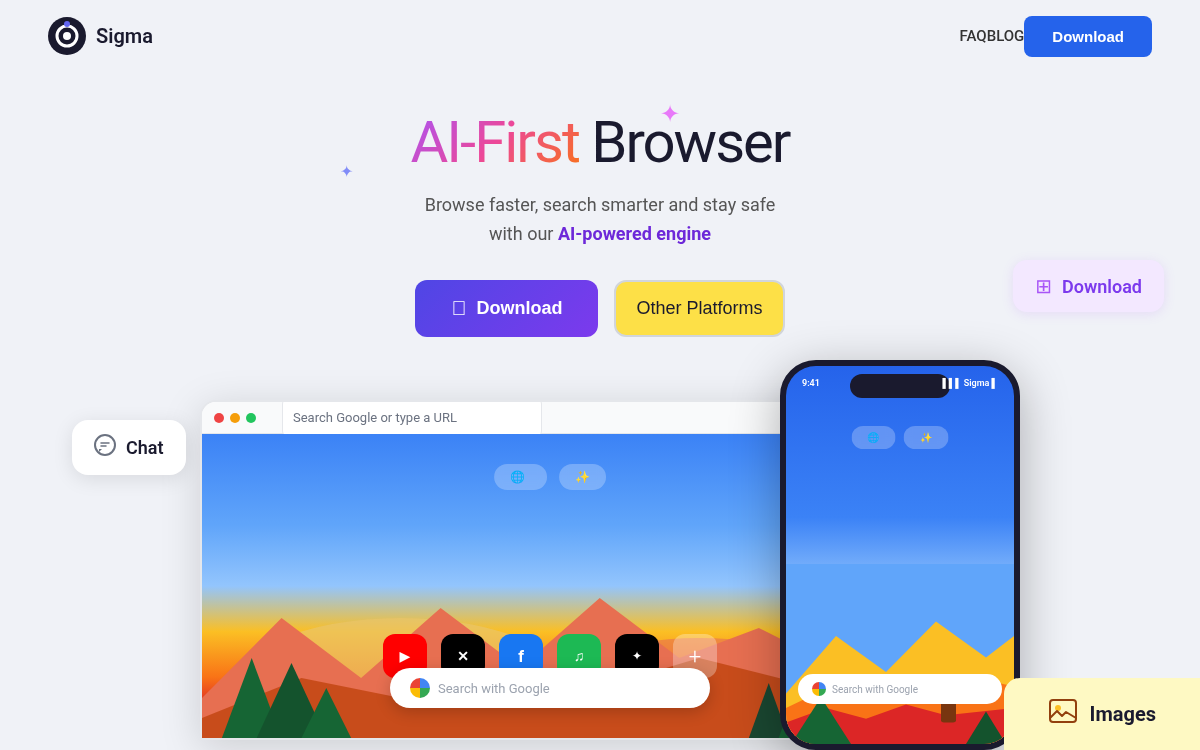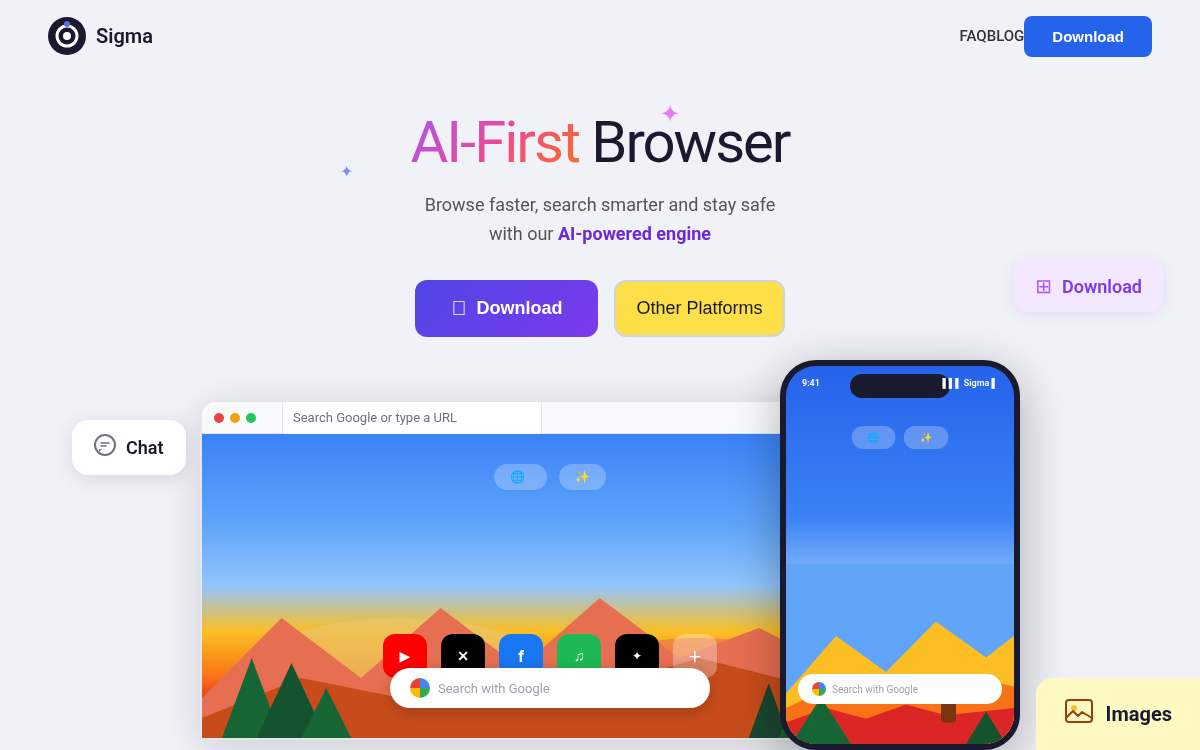--- a/index.html
+++ b/index.html
@@ -214,21 +214,21 @@
       color: #1a1a2e;
     }
 
     
     .images-widget {
       position: absolute;
       right: 0;
       bottom: 0;
       background: #fef9c3;
       border-radius: 16px 0 0 0;
-      padding: 18px 28px;
+      padding: 18px 44px;
       display: flex;
       align-items: center;
       gap: 12px;
       z-index: 20;
     }
 
     .images-icon {
       font-size: 26px;
       color: #92400e;
     }

